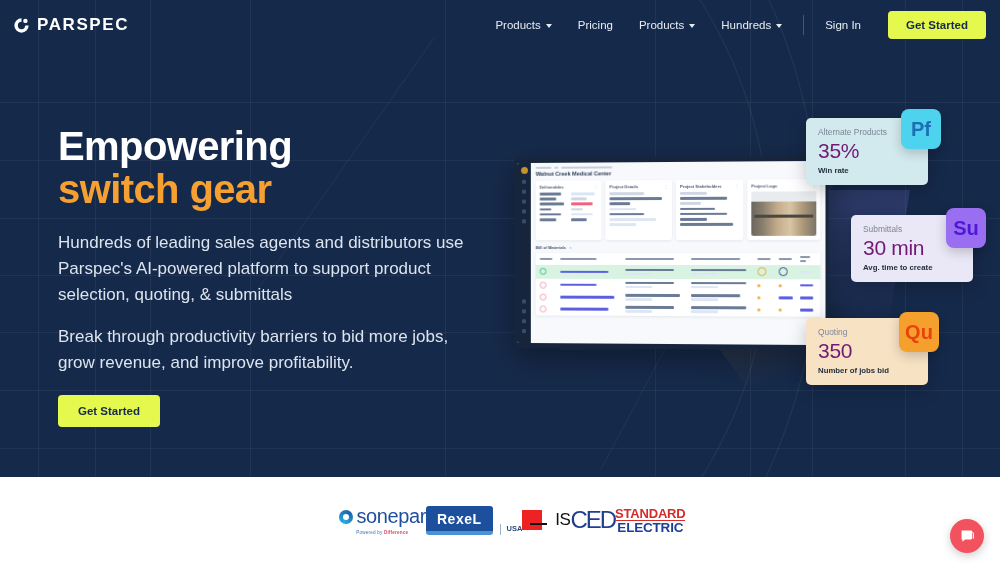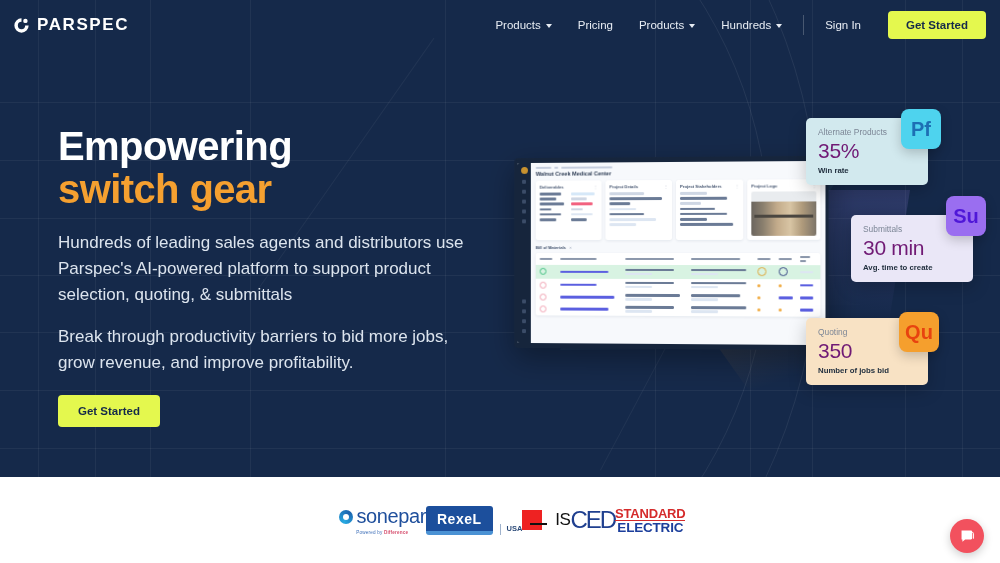--- a/index.html
+++ b/index.html
@@ -183,21 +183,21 @@
   .stat .sub { font-size: 7.8px; color: #22303f; font-weight: bold; margin-top: 3px; }
   .badge {
     position: absolute; width: 40px; height: 40px; border-radius: 8px;
     display: flex; align-items: center; justify-content: center;
     font-size: 20px; font-weight: bold; z-index: 31;
     box-shadow: 0 4px 12px rgba(0,0,0,0.2);
   }
   #stat-pf { left: 806px; top: 118px; width: 122px; background: #d2e9ee; }
   #badge-pf { left: 901px; top: 109px; background: #4ed3ee; color: #1d6fb4; }
   #stat-su { left: 851px; top: 215px; width: 122px; background: #eae7f7; }
-  #badge-su { left: 946px; top: 196px; background: #9a6ef0; color: #4f17d8; }
+  #badge-su { left: 946px; top: 208px; background: #9a6ef0; color: #4f17d8; }
   #stat-qu { left: 806px; top: 318px; width: 122px; background: #f8e2c4; }
   #badge-qu { left: 899px; top: 312px; background: #f59f2d; color: #e8430f; }
 
   
   .logos {
     position: absolute; left: 12px; top: 477px; width: 1000px; height: 86px;
     background: #ffffff; display: flex; align-items: center; justify-content: center;
     padding: 8px 40px;
   }
   .logo-slot { display: flex; flex-direction: column; align-items: center; }

